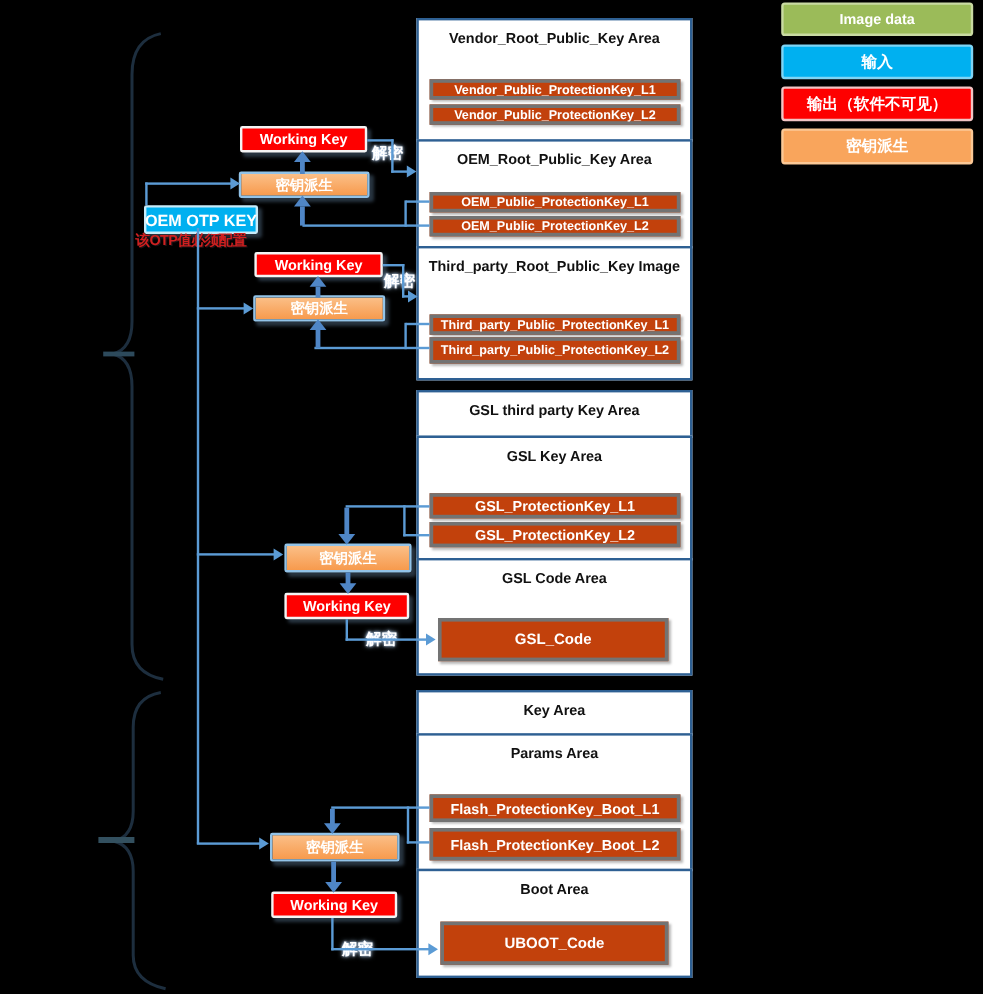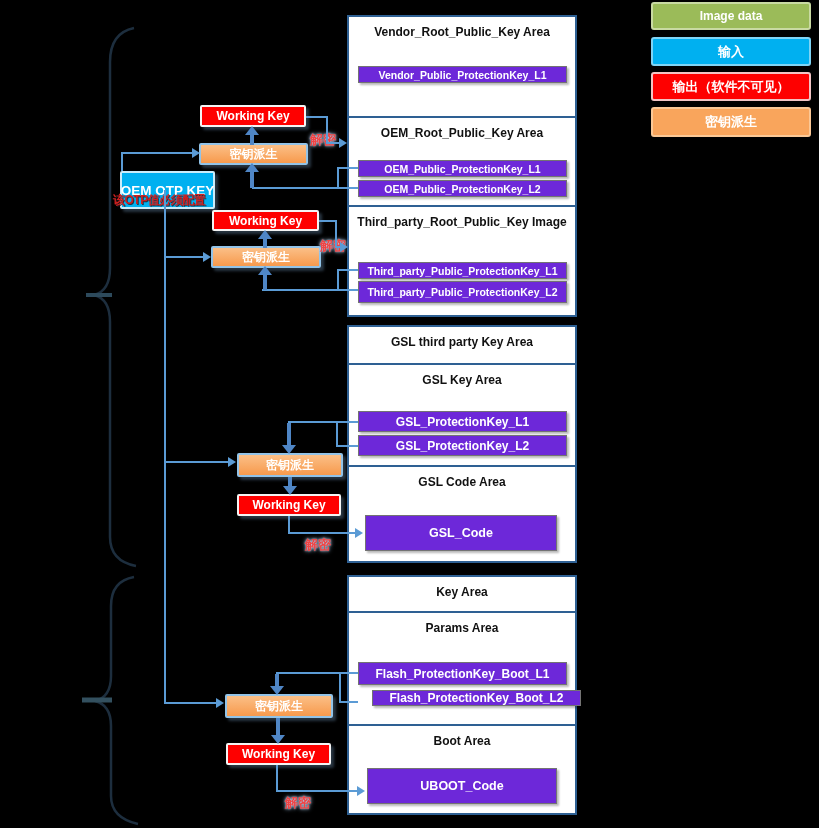--- a/index.html
+++ b/index.html
@@ -2,40 +2,40 @@
 <html><head>
 <meta charset="utf-8">
 <style>
   html,body{margin:0;padding:0;background:#000;}
   #canvas{position:relative;width:819px;height:828px;background:#000;overflow:hidden;
           font-family:"Liberation Sans","DejaVu Sans",sans-serif;}
   
   .area{position:absolute;left:347px;width:230px;background:#ffffff;border:2px solid #2e6093;box-sizing:border-box;}
   .area-title{text-align:center;padding-top:8px;font-weight:bold;font-size:12px;color:#111;white-space:nowrap;}
   
-  .gkey{position:absolute;background:#6d28d9;border:1px solid #737373;color:#fff;font-weight:bold;
+  .gkey{position:absolute;background:#c2410c;border:3px solid #737373;color:#fff;font-weight:bold;
         font-size:10.5px;display:flex;align-items:center;justify-content:center;white-space:nowrap;
         box-shadow:2px 2px 2px rgba(0,0,0,.28);box-sizing:border-box;}
   .gkey-lg{font-size:12px;}
   
   .fbox{position:absolute;display:flex;align-items:center;justify-content:center;color:#fff;font-weight:bold;
         font-size:12px;white-space:nowrap;border-radius:2px;box-sizing:border-box;
         box-shadow:3px 3px 3px rgba(80,105,130,.5);}
   .redbox{background:#fe0000;border:2px solid #f4f4f4;}
   .orangebox{background:linear-gradient(180deg,#fbbf87,#f79a4d);border:2px solid #92c3e8;}
   .cyanbox{background:#00b0f0;border:2px solid #c9ecfa;}
   
   .ln{position:absolute;background:#5b9bd5;}
   .arr-r{position:absolute;width:0;height:0;border-top:5px solid transparent;border-bottom:5px solid transparent;border-left:8px solid #5b9bd5;}
   .shaft{position:absolute;background:#4f86c6;width:4px;}
   .arr-u{position:absolute;width:0;height:0;border-left:7px solid transparent;border-right:7px solid transparent;border-bottom:9px solid #4f86c6;}
   .arr-d{position:absolute;width:0;height:0;border-left:7px solid transparent;border-right:7px solid transparent;border-top:9px solid #4f86c6;}
   
-  .decrypt{position:absolute;font-size:13px;font-weight:bold;color:#ef4444;white-space:nowrap;
-           text-shadow:0 0 2px #cfe4ff,0 0 4px #a9cdf2;margin-top:12px;}
+  .decrypt{position:absolute;font-size:13px;font-weight:bold;color:#ffffff;white-space:nowrap;
+           text-shadow:0 0 2px #cfe4ff,0 0 4px #a9cdf2;}
   .otpnote{position:absolute;font-size:12px;font-weight:bold;color:#cf2020;white-space:nowrap;letter-spacing:-0.5px;
            text-shadow:1px 1px 0 rgba(40,25,30,.8);}
   
   .lg{position:absolute;left:651px;width:160px;border-radius:3px;display:flex;align-items:center;justify-content:center;
       color:#fff;font-weight:bold;font-size:13px;border:2px solid #ccc;box-sizing:border-box;white-space:nowrap;}
   
   #braces{position:absolute;left:0;top:0;pointer-events:none;}
 </style>
 </head>
 <body>
@@ -86,34 +86,35 @@
     <div class="area-title">GSL Code Area</div>
   </div>
   <div class="area" style="top:611px;height:115px">
     <div class="area-title">Params Area</div>
   </div>
   <div class="area" style="top:724px;height:91px">
     <div class="area-title">Boot Area</div>
   </div>
 
   <div class="gkey" style="left:358px;top:66px;width:209px;height:17px">Vendor_Public_ProtectionKey_L1</div>
+  <div class="gkey" style="left:358px;top:87px;width:209px;height:17px">Vendor_Public_ProtectionKey_L2</div>
   <div class="gkey" style="left:358px;top:160px;width:209px;height:17px">OEM_Public_ProtectionKey_L1</div>
   <div class="gkey" style="left:358px;top:180px;width:209px;height:17px">OEM_Public_ProtectionKey_L2</div>
   <div class="gkey" style="left:358px;top:262px;width:209px;height:17px">Third_party_Public_ProtectionKey_L1</div>
   <div class="gkey" style="left:358px;top:281px;width:209px;height:22px">Third_party_Public_ProtectionKey_L2</div>
   <div class="gkey gkey-lg" style="left:358px;top:411px;width:209px;height:21px">GSL_ProtectionKey_L1</div>
   <div class="gkey gkey-lg" style="left:358px;top:435px;width:209px;height:21px">GSL_ProtectionKey_L2</div>
   <div class="gkey gkey-lg" style="left:365px;top:515px;width:192px;height:36px;font-size:12.5px">GSL_Code</div>
   <div class="gkey gkey-lg" style="left:358px;top:662px;width:209px;height:23px">Flash_ProtectionKey_Boot_L1</div>
-  <div class="gkey gkey-lg" style="left:372px;top:690px;width:209px;height:16px">Flash_ProtectionKey_Boot_L2</div>
+  <div class="gkey gkey-lg" style="left:358px;top:690px;width:209px;height:27px">Flash_ProtectionKey_Boot_L2</div>
   <div class="gkey gkey-lg" style="left:367px;top:768px;width:190px;height:36px;font-size:12.5px">UBOOT_Code</div>
 
   <div class="fbox redbox" style="left:200px;top:105px;width:106px;height:22px">Working Key</div>
   <div class="fbox orangebox" style="left:199px;top:143px;width:109px;height:22px">密钥派生</div>
-  <div class="fbox cyanbox" style="left:120px;top:171px;width:95px;height:38px;font-size:13.5px">OEM OTP KEY</div>
+  <div class="fbox cyanbox" style="left:120px;top:171px;width:95px;height:24px;font-size:13.5px">OEM OTP KEY</div>
   <div class="otpnote" style="left:113px;top:192px">该OTP值必须配置</div>
 
   <div class="fbox redbox" style="left:212px;top:210px;width:107px;height:21px">Working Key</div>
   <div class="fbox orangebox" style="left:211px;top:246px;width:110px;height:22px">密钥派生</div>
 
   <div class="fbox orangebox" style="left:237px;top:453px;width:106px;height:24px">密钥派生</div>
   <div class="fbox redbox" style="left:237px;top:494px;width:104px;height:22px">Working Key</div>
 
   <div class="fbox orangebox" style="left:225px;top:694px;width:108px;height:24px">密钥派生</div>
   <div class="fbox redbox" style="left:226px;top:743px;width:105px;height:22px">Working Key</div>

